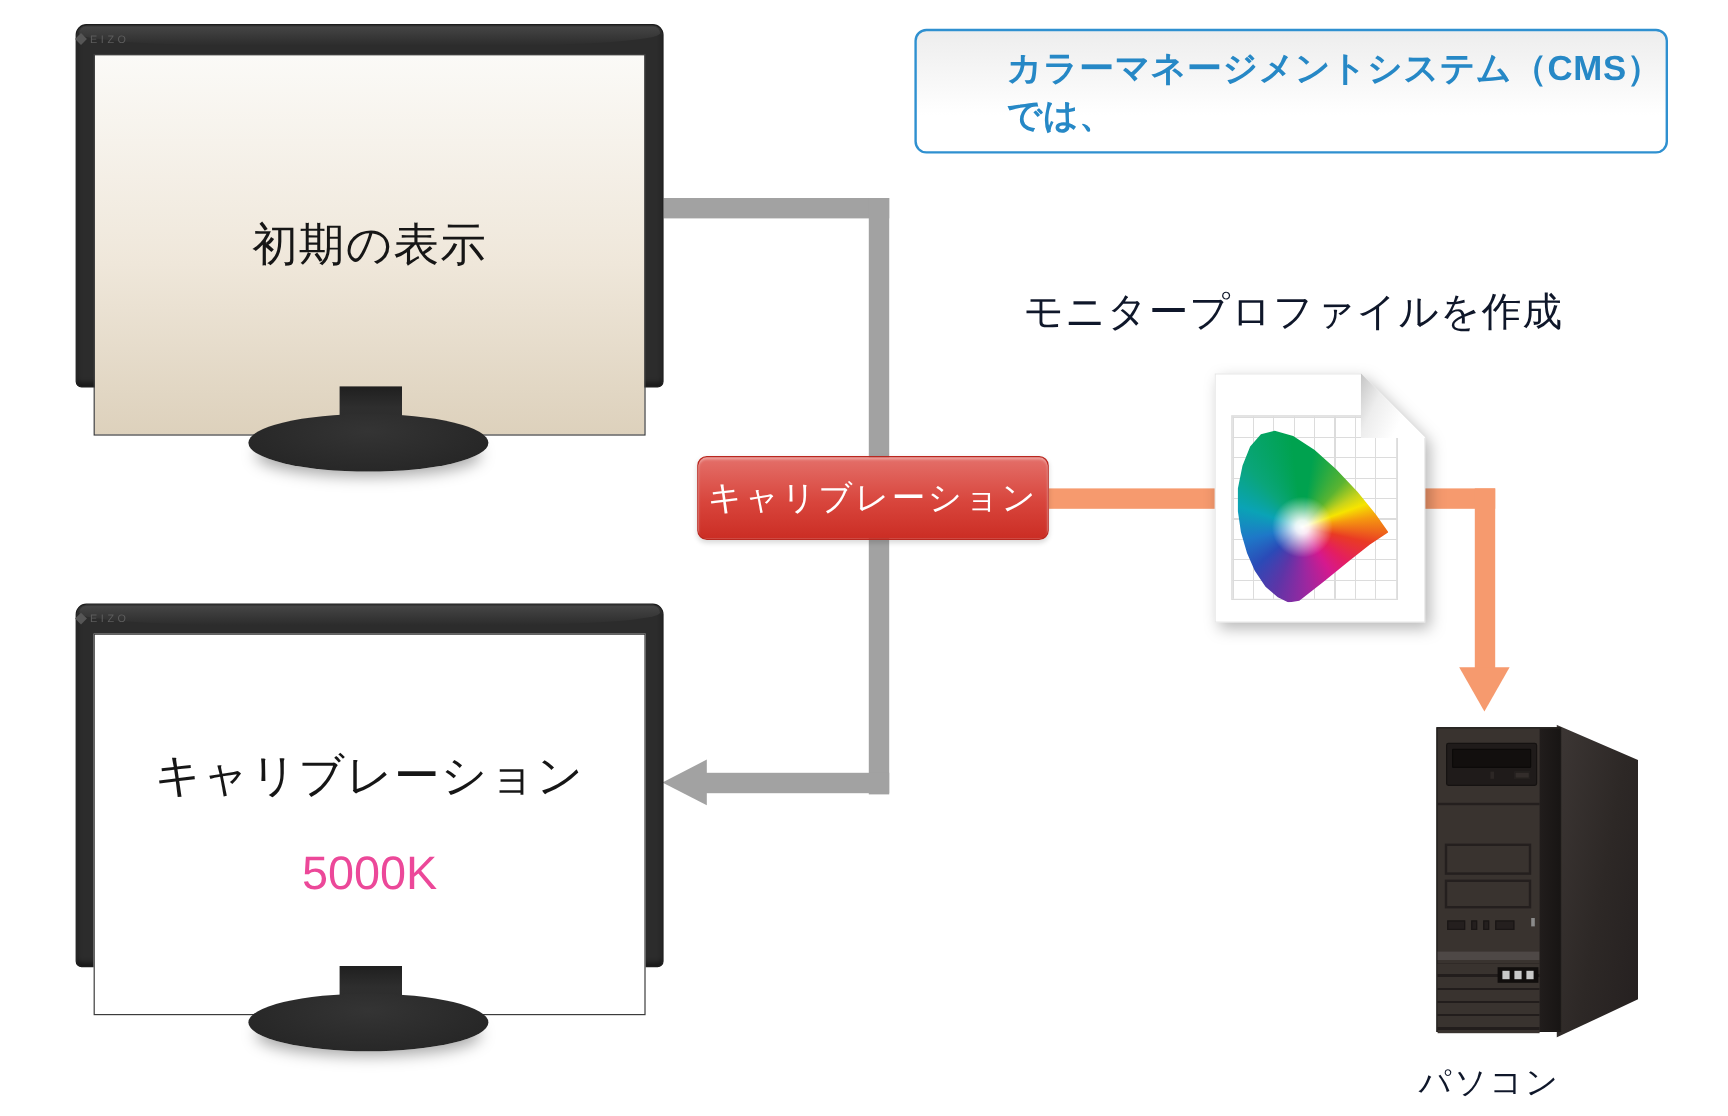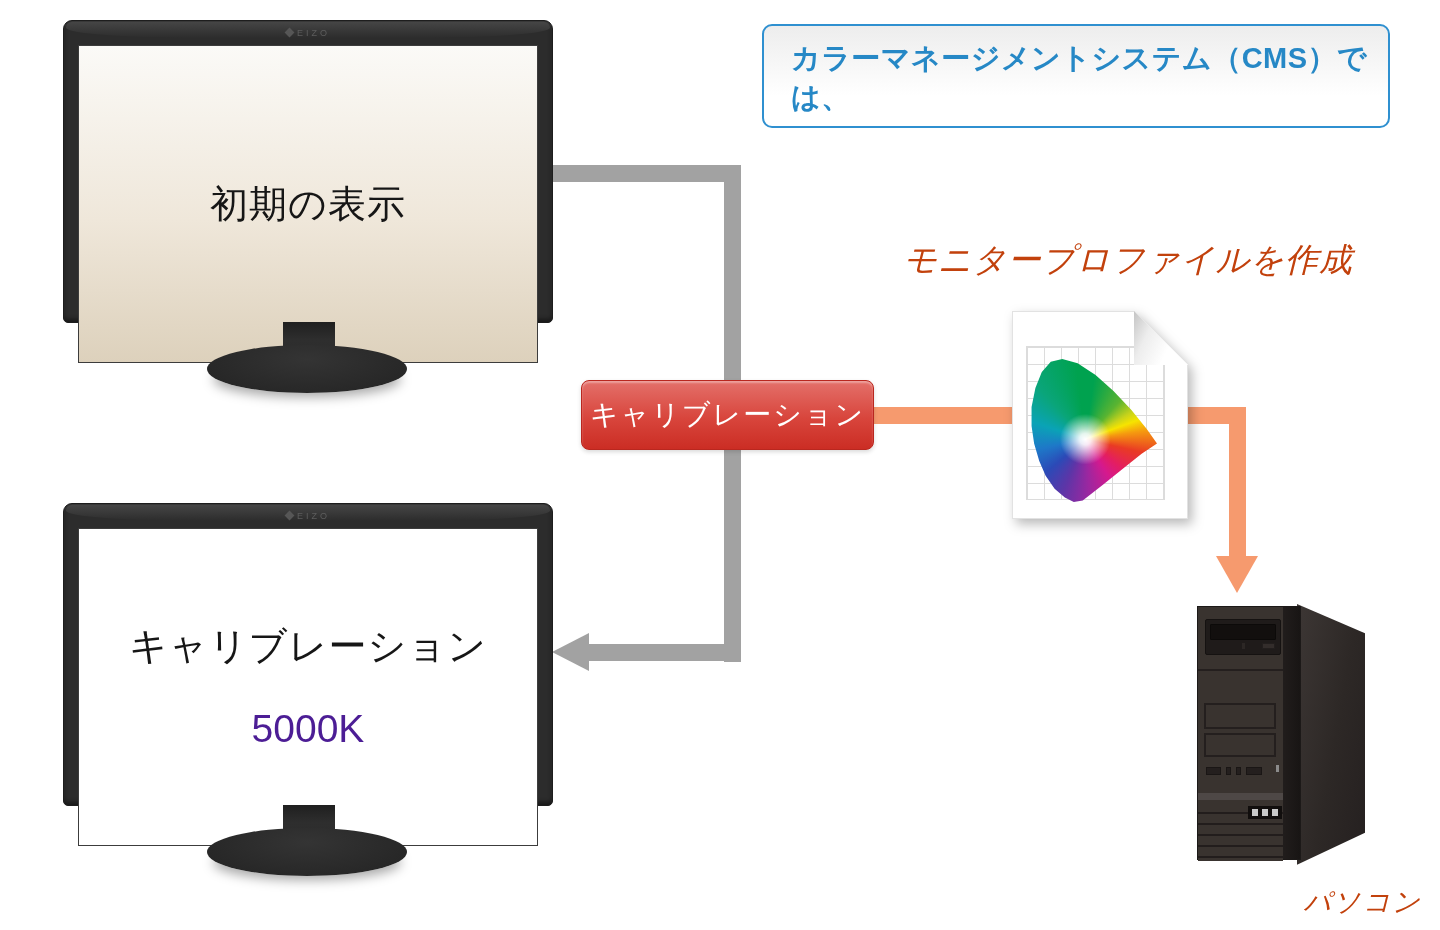--- a/index.html
+++ b/index.html
@@ -5,41 +5,41 @@
   * { margin:0; padding:0; box-sizing:border-box; }
   html,body { width:1440px; height:930px; background:#ffffff; font-family:"Liberation Sans","DejaVu Sans",sans-serif; }
   .canvas { position:relative; width:1440px; height:930px; background:#fff; overflow:hidden; }
 
   
   .monitor { position:absolute; width:490px; height:392px; }
   .bezel { position:absolute; left:0; top:0; width:490px; height:303px; background:#2c2c2c; border:1px solid #1d1d1d; border-radius:9px 9px 5px 5px;
            box-shadow: inset 0 2px 2px rgba(255,255,255,.07), inset 0 -3px 4px rgba(0,0,0,.45); }
   .bezel-glare { position:absolute; left:2px; top:1px; right:2px; height:16px; border-radius:8px 8px 40% 40%/8px 8px 90% 90%;
            background:linear-gradient(#454545, rgba(60,60,60,0)); }
-  .brand { position:absolute; top:6px; left:0; right:0; text-align:center; font-size:9px; letter-spacing:3px; color:#5d5d5d; }
+  .brand { position:absolute; top:6px; left:0; right:0; font-size:9px; letter-spacing:3px; color:#5d5d5d; }
   .brand .diamond { display:inline-block; width:7px; height:7px; background:#565656; transform:rotate(45deg); margin-right:4px; vertical-align:middle; }
   .brand .brand-text{ vertical-align:middle; }
   .screen { position:absolute; left:15px; top:25px; width:460px; height:318px; border:1px solid #3c3c3c;
             display:flex; flex-direction:column; align-items:center; justify-content:center; }
   .screen-initial { background:linear-gradient(#fbfaf7, #efe7da 55%, #ddd1bc); }
   .screen-white { background:#ffffff; }
   .screen-label { font-size:38px; color:#161616; letter-spacing:1px; }
-  .cal-values { margin-top:34px; text-align:center; font-size:39px; color:#4c1d95; line-height:1.2; }
+  .cal-values { margin-top:34px; text-align:center; font-size:39px; color:#ec4899; line-height:1.2; }
   .bezel-dots { position:absolute; right:42px; bottom:7px; display:flex; gap:10px; align-items:center; }
   .bezel-dots i { width:3px; height:3px; border-radius:50%; background:#585858; }
   .stand-neck { position:absolute; left:220px; top:302px; width:52px; height:44px;
             background:linear-gradient(#1f1f1f, #2e2e2e 40%, #2b2b2b); }
   .stand-base { position:absolute; left:144px; top:325px; width:200px; height:48px; border-radius:50%;
             background:radial-gradient(ellipse at 50% 30%, #343434, #262626 80%);
             box-shadow: 0 10px 12px -6px rgba(0,0,0,.35); }
 
   
   .callout { position:absolute; left:762px; top:24px; width:628px; height:104px; border:2px solid #2f90d0; border-radius:10px;
              background:linear-gradient(#ededed, #ffffff 70%); padding:13px 0 0 27px; }
-  .callout p { font-size:29px; font-weight:bold; color:#2688c6; line-height:39px; letter-spacing:.5px; }
+  .callout p { font-size:29px; font-weight:bold; color:#2688c6; line-height:39px; letter-spacing:.5px;margin-left:48px; }
 
   
   .bar { position:absolute; background:#a2a2a2; }
   .gray-head { position:absolute; left:552px; top:633px; width:0; height:0;
                border-top:19px solid transparent; border-bottom:19px solid transparent; border-right:37px solid #a2a2a2; }
   .obar { position:absolute; background:#f69a6e; }
   .orange-head { position:absolute; left:1216px; top:556px; width:0; height:0;
                border-left:21px solid transparent; border-right:21px solid transparent; border-top:37px solid #f69a6e; }
 
   
@@ -64,21 +64,21 @@
            clip-path:polygon(100% 60%, 92% 50%, 80% 37%, 66% 24%, 52% 13%, 38% 5%, 26% 2%, 17% 4%, 10% 11%, 5% 22%, 2% 35%, 2% 48%, 4% 60%, 8% 72%, 13% 82%, 20% 91%, 28% 97%, 35% 100%, 42% 99%, 58% 88%, 75% 76%, 88% 67%);
            background:
              radial-gradient(closest-side circle at 44% 57%, rgba(255,255,255,1) 0%, rgba(255,255,255,.9) 10%, rgba(255,255,255,0) 45%),
              conic-gradient(from 8deg at 44% 57%,
                #00a24f, #5ab431 34deg, #c8d31b 52deg, #f6e400 62deg, #f59a0f 74deg,
                #e93a24 95deg, #e41e60 120deg, #d5198e 140deg, #9c27a0 168deg,
                #5d35a7 195deg, #2b4ab7 222deg, #1e78c8 250deg, #0aa3b6 280deg,
                #0aa57a 310deg, #00a24f 345deg, #00a24f 360deg); }
 
   
-  .caption { position:absolute; color:#c2410c; text-align:right;font-style:italic; }
+  .caption { position:absolute; color:#0f172a; text-align:left; }
   .caption-profile { left:853px; top:238px; width:500px; font-size:33px; letter-spacing:1px; }
   .caption-pc { left:1182px; top:884px; width:240px; font-size:27px; letter-spacing:2px; }
 
   
   .pc { position:absolute; left:1197px; top:600px; width:172px; height:266px; }
   .pc-side { position:absolute; left:100px; top:0; width:68px; height:266px;
              clip-path:polygon(0 1.5%, 100% 12.5%, 100% 87.5%, 0 99.5%);
              background:linear-gradient(100deg, #3d3735 0%, #2d2826 55%, #252020 100%); }
   .pc-front { position:absolute; left:0; top:6px; width:104px; height:254px; background:#39332f; border:1px solid #1c1918; }
   .pc-front-edge { position:absolute; right:0; top:0; width:17px; height:100%; background:linear-gradient(to right, #211d1c, #181514); }

